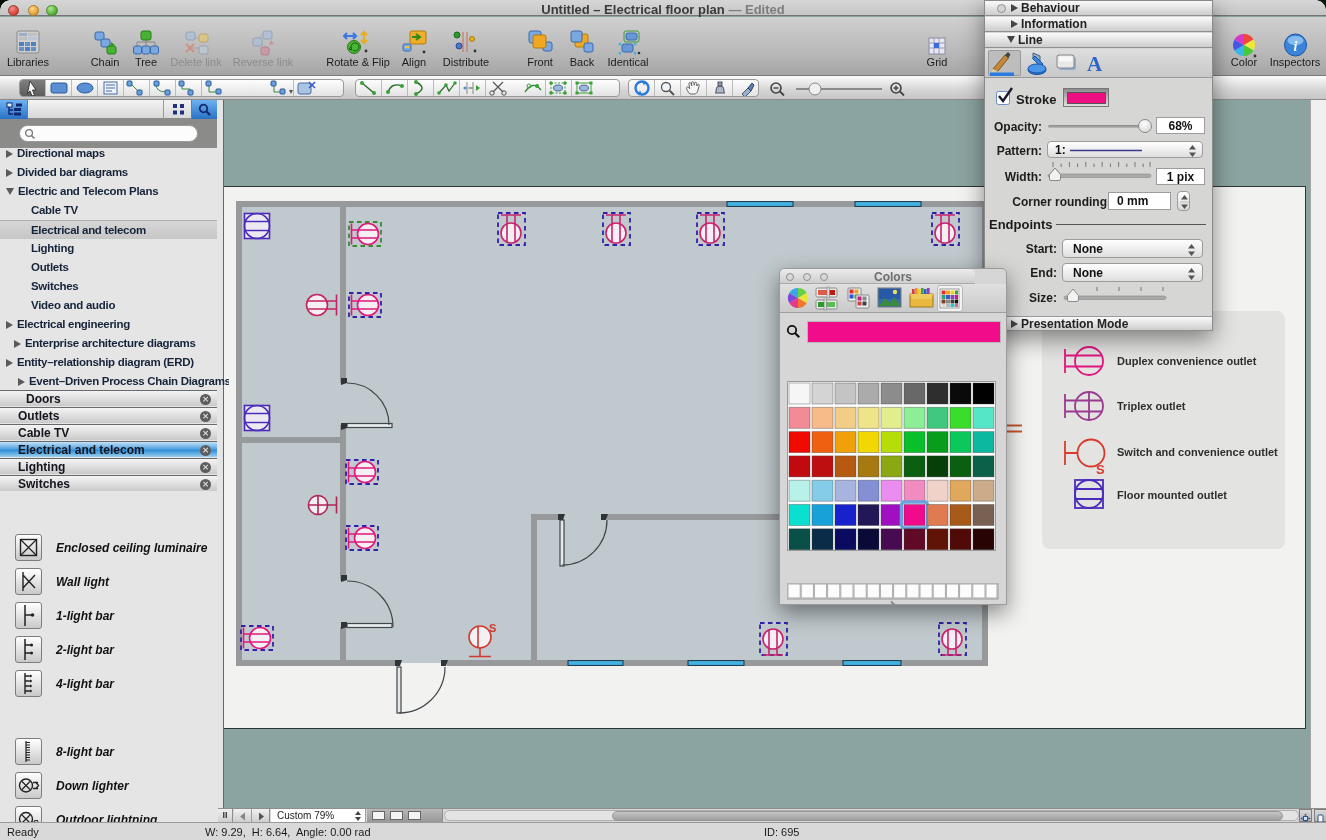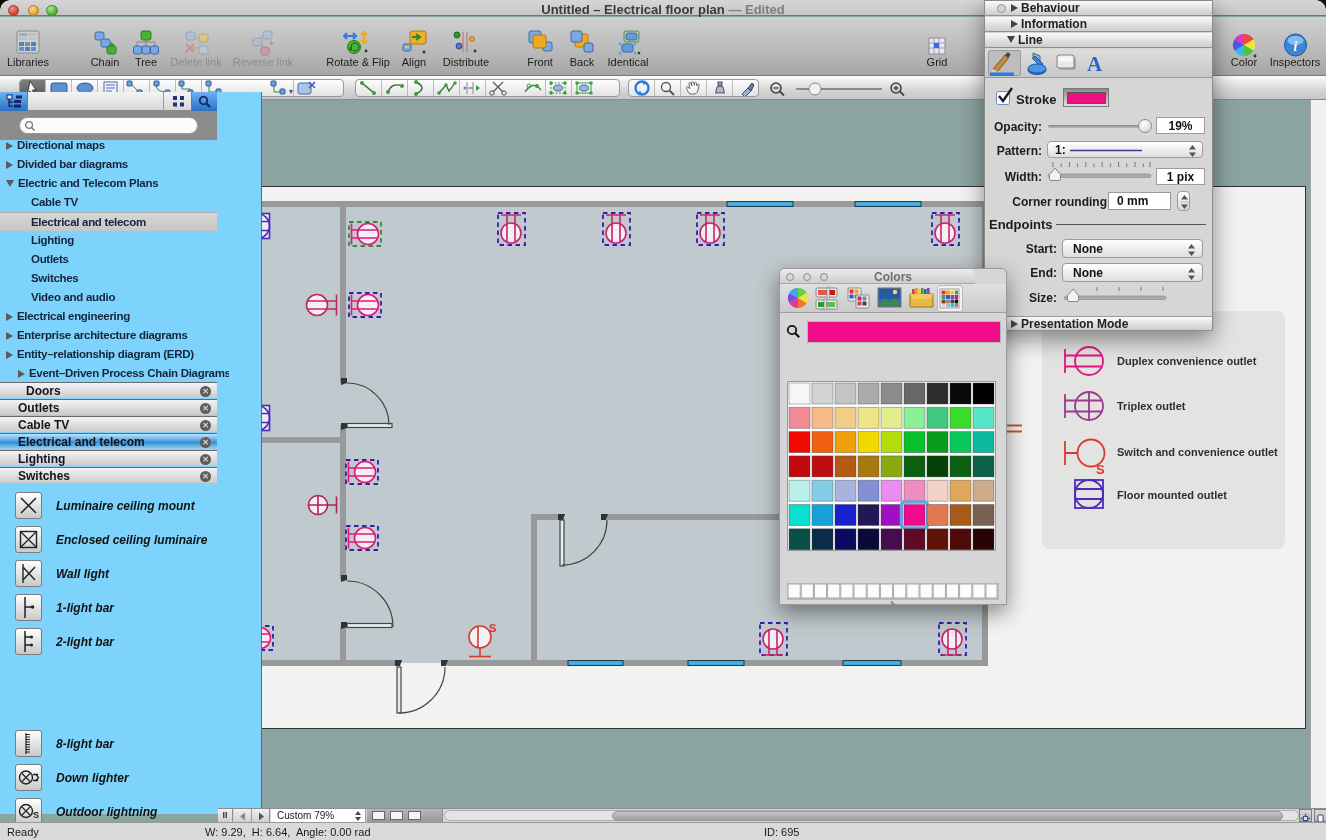--- a/index.html
+++ b/index.html
@@ -24,21 +24,21 @@
 
 #toolbar2 { left:0; top:76px; width:1326px; height:24px;
   background:linear-gradient(#fbfbfb,#d6d6d6 60%,#c6c6c6);
   border-bottom:1px solid #8b8b8b; }
 .tgroup { position:absolute; top:3px; height:18px; border:1px solid #9a9a9a; border-radius:4px;
   background:linear-gradient(#fdfdfd,#e3e3e3); display:flex; }
 .tg-i { width:26px; height:16px; border-right:1px solid #bcbcbc; position:relative; }
 .tg-i:last-child { border-right:none; }
 .tg-i.sel { background:linear-gradient(#7f7f7f,#5c5c5c); border-radius:3px 0 0 3px; }
 
-#sidebar { left:0; top:92px; width:262px; height:722px; background:#7dd3fc; border-right:1px solid #5f6a70; }
+#sidebar { left:0; top:100px; width:224px; height:722px; background:#e5e5e5; border-right:1px solid #5f6a70; }
 #sb-head { position:absolute; left:0; top:0; width:217px; height:19px; background:linear-gradient(#f3f3f3,#d8d8d8); border-bottom:1px solid #8a8a8a; }
 #sb-search-band { position:absolute; left:0; top:19px; width:217px; height:29px; background:#8b8b89; }
 #sb-pill { position:absolute; left:19px; top:25px; width:179px; height:17px; background:#fcfcfc; border:1px solid #9a9a9a; border-radius:9px; }
 .treerow { position:absolute; left:0; width:217px; height:19px; overflow:hidden; letter-spacing:-0.3px; font-size:11.5px; font-weight:bold; color:#16243a; line-height:19px; white-space:nowrap; }
 .tri { display:inline-block; width:0; height:0; vertical-align:middle; margin-right:4px; }
 .tri.r { border-left:7px solid #5a5a5a; border-top:4.5px solid transparent; border-bottom:4.5px solid transparent; }
 .tri.d { border-top:7px solid #5a5a5a; border-left:4.5px solid transparent; border-right:4.5px solid transparent; }
 .libbar { position:absolute; left:0; width:217px; height:16px; font-size:12px; font-weight:bold; color:#14141c;
   line-height:16px; background:linear-gradient(#f4f4f4,#cacaca); border-top:1px solid #696969; }
 .libbar .x { position:absolute; right:6px; top:2.5px; width:11px; height:11px; border-radius:50%;
@@ -600,37 +600,31 @@
     <div class="treerow" style="top:44px;"><span style="margin-left:6px"><span class="tri r"></span>Directional maps</span></div>
     <div class="treerow" style="top:63px;"><span style="margin-left:6px"><span class="tri r"></span>Divided bar diagrams</span></div>
     <div class="treerow" style="top:82px;"><span style="margin-left:6px"><span class="tri d"></span>Electric and Telecom Plans</span></div>
     <div class="treerow" style="top:101px;"><span style="margin-left:31px">Cable TV</span></div>
     <div class="treerow" style="top:120px;background:linear-gradient(#d6d6d6,#c6c6c6);border-top:1px solid #b0b0b0;"><span style="margin-left:31px">Electrical and telecom</span></div>
     <div class="treerow" style="top:139px;"><span style="margin-left:31px">Lighting</span></div>
     <div class="treerow" style="top:158px;"><span style="margin-left:31px">Outlets</span></div>
     <div class="treerow" style="top:177px;"><span style="margin-left:31px">Switches</span></div>
     <div class="treerow" style="top:196px;"><span style="margin-left:31px">Video and audio</span></div>
     <div class="treerow" style="top:215px;"><span style="margin-left:6px"><span class="tri r"></span>Electrical engineering</span></div>
-    <div class="treerow" style="top:234px;"><span style="margin-left:6px"><span class="tri r"></span>Enterprise architecture diagrams</span></div>
+    <div class="treerow" style="top:234px;margin-left:8px;"><span style="margin-left:6px"><span class="tri r"></span>Enterprise architecture diagrams</span></div>
     <div class="treerow" style="top:253px;"><span style="margin-left:6px"><span class="tri r"></span>Entity–relationship diagram (ERD)</span></div>
     <div class="treerow" style="top:272px;margin-left:12px;"><span style="margin-left:6px"><span class="tri r"></span>Event–Driven Process Chain Diagrams</span></div>
 
     <div class="libbar" style="top:290px;padding-left:8px;"><span style="margin-left:18px">Doors</span><span class="x">✕</span></div>
     <div class="libbar" style="top:307px;"><span style="margin-left:18px">Outlets</span><span class="x">✕</span></div>
     <div class="libbar" style="top:324px;"><span style="margin-left:18px">Cable TV</span><span class="x">✕</span></div>
     <div class="libbar" style="top:341px;background:linear-gradient(#c3e2f6,#54a4e2 45%,#2e8fd8 55%,#9ed0ee);"><span style="margin-left:18px">Electrical and telecom</span><span class="x">✕</span></div>
     <div class="libbar" style="top:358px;"><span style="margin-left:18px">Lighting</span><span class="x">✕</span></div>
     <div class="libbar" style="top:375px;"><span style="margin-left:18px">Switches</span><span class="x">✕</span></div>
 
-    <div class="symrow" style="top:397px;">
-      <div class="symbtn"><svg width="25" height="25" viewBox="0 0 25 25">
-            <path d="M5 5 L20 20 M20 5 L5 20" stroke="#222" stroke-width="1.5"></path>
-          </svg></div>
-      <div class="symlbl">Luminaire ceiling mount</div>
-    </div>
     <div class="symrow" style="top:431px;">
       <div class="symbtn"><svg width="25" height="25" viewBox="0 0 25 25">
             <rect x="4.5" y="4.5" width="16" height="16" fill="none" stroke="#222" stroke-width="1.4"></rect>
             <path d="M4.5 4.5 L20.5 20.5 M20.5 4.5 L4.5 20.5" stroke="#222" stroke-width="1.2"></path>
           </svg></div>
       <div class="symlbl">Enclosed ceiling luminaire</div>
     </div>
     <div class="symrow" style="top:465px;">
       <div class="symbtn"><svg width="25" height="25" viewBox="0 0 25 25">
             <path d="M7 3 v19 M7 6 L19 19 M19 6 L7 19" stroke="#222" stroke-width="1.4"></path>
@@ -644,20 +638,30 @@
           </svg></div>
       <div class="symlbl">1-light bar</div>
     </div>
     <div class="symrow" style="top:533px;">
       <div class="symbtn"><svg width="25" height="25" viewBox="0 0 25 25">
             <path d="M9 2 v21 M9 8 h5 M9 16 h5" stroke="#222" stroke-width="1.5"></path>
             <circle cx="15.5" cy="8" r="1.6" fill="#222"></circle>
             <circle cx="15.5" cy="16" r="1.6" fill="#222"></circle>
           </svg></div>
       <div class="symlbl">2-light bar</div>
+    </div>
+    <div class="symrow" style="top:567px;">
+      <div class="symbtn"><svg width="25" height="25" viewBox="0 0 25 25">
+            <path d="M9 2 v21 M9 5 h4 M9 10 h4 M9 15 h4 M9 20 h4" stroke="#222" stroke-width="1.4"></path>
+            <circle cx="14.5" cy="5" r="1.3" fill="#222"></circle>
+            <circle cx="14.5" cy="10" r="1.3" fill="#222"></circle>
+            <circle cx="14.5" cy="15" r="1.3" fill="#222"></circle>
+            <circle cx="14.5" cy="20" r="1.3" fill="#222"></circle>
+          </svg></div>
+      <div class="symlbl">4-light bar</div>
     </div>
     <div class="symrow" style="top:635px;">
       <div class="symbtn"><svg width="25" height="25" viewBox="0 0 25 25">
             <path d="M10 2 v21 M10 3.5 h4 M10 6 h4 M10 8.5 h4 M10 11 h4 M10 13.5 h4 M10 16 h4 M10 18.5 h4 M10 21 h4" stroke="#222" stroke-width="1.2"></path>
           </svg></div>
       <div class="symlbl">8-light bar</div>
     </div>
     <div class="symrow" style="top:669px;">
       <div class="symbtn"><svg width="25" height="25" viewBox="0 0 25 25">
             <circle cx="10" cy="12.5" r="6.5" fill="none" stroke="#222" stroke-width="1.4"></circle>
@@ -888,21 +892,21 @@
         <path d="M3 10 l4 5 L16 2" fill="none" stroke="#1a1a2a" stroke-width="2.4"></path>
       </svg>
     <div class="inslbl" style="left:31px;top:91px;text-align:left;font-size:13px;">Stroke</div>
     <div style="position:absolute;left:78px;top:87px;width:46px;height:19px;background:linear-gradient(#8c8c8c,#e0e0e0);border:1px solid #777;padding:2.5px;">
         <div style="width:100%;height:100%;background:#ee0f82;border:1px solid #555;"></div>
       </div>
 
     <div class="inslbl" style="left:0px;top:119px;width:57px;">Opacity:</div>
     <div style="position:absolute;left:63px;top:124px;width:100px;height:3px;background:linear-gradient(#888,#bbb);border-radius:2px;"></div>
     <div style="position:absolute;left:153px;top:118px;width:14px;height:14px;border-radius:50%;background:radial-gradient(circle at 40% 30%,#ffffff,#d0d0d0);border:1px solid #8a8a8a;"></div>
-    <div class="fld" style="left:171px;top:116px;width:49px;height:17px;text-align:center;line-height:16px;">19%</div>
+    <div class="fld" style="left:171px;top:116px;width:49px;height:17px;text-align:center;line-height:16px;">68%</div>
 
     <div class="inslbl" style="left:0px;top:143px;width:57px;">Pattern:</div>
     <div class="ddl" style="left:62px;top:140px;width:156px;height:17px;">
       <span style="position:absolute;left:7px;top:1px;">1:</span>
       <svg style="position:absolute;left:20px;top:0" width="112" height="17" viewBox="0 0 112 17">
           <path d="M2 8.5 h72" stroke="#3a3a8a" stroke-width="1.3"></path>
         </svg>
       <svg style="position:absolute;right:5px;top:2.5px" width="9" height="12" viewBox="0 0 9 12">
           <path d="M4.5 0 L8 4.5 H1 z M4.5 12 L1 7.5 h7 z" fill="#555"></path>
         </svg>

